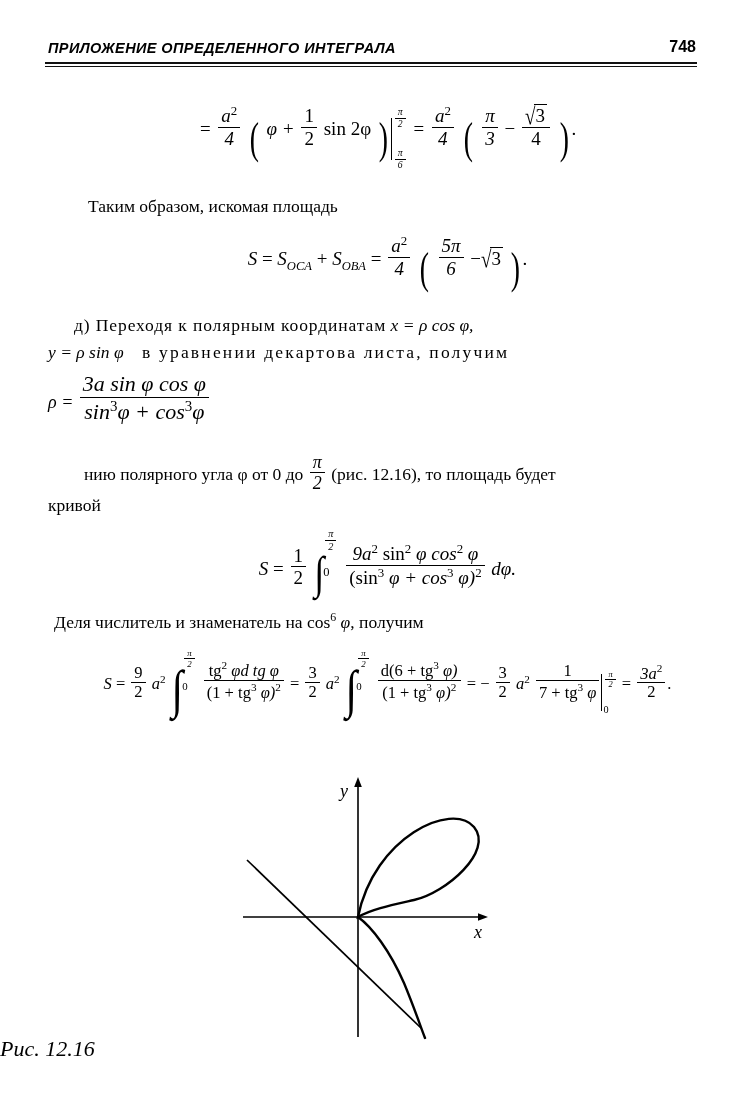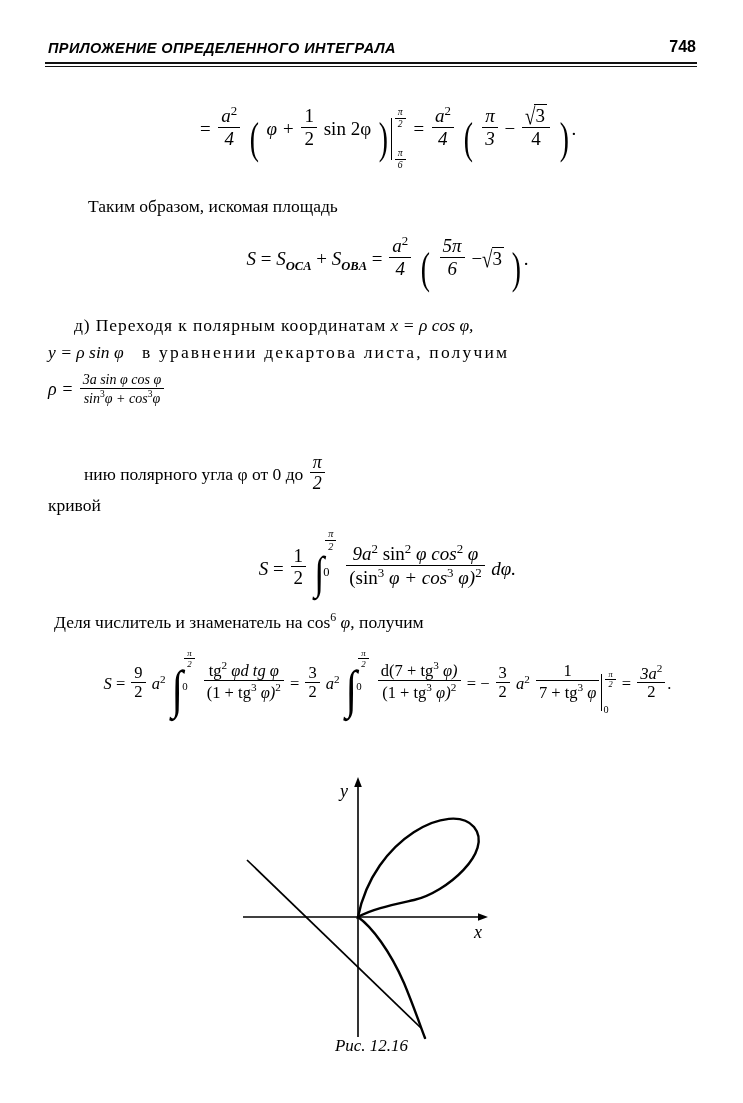--- a/index.html
+++ b/index.html
@@ -84,21 +84,21 @@
     text-align: center;
     line-height: 1.12;
     margin: 0 2px;
   }
   .frac > .num { display: block; padding: 0 3px; }
   .frac > .den { display: block; border-top: 1.1px solid #000; padding: 0 3px; }
   .frac.small { font-size: 0.82em; }
 
   .sup { font-size: 0.68em; vertical-align: super; font-style: italic; }
   .sup.up { font-style: normal; }
-  .sub { font-size: 0.66em; vertical-align: sub; font-style: italic; font-weight: bold; }
+  .sub { font-size: 0.66em; vertical-align: sub; font-style: italic; }
 
   .paren-big {
     display: inline-block;
     font-size: 2.35em;
     font-style: normal;
     vertical-align: -0.40em;
     transform: scaleX(0.62);
     font-family: "Liberation Serif", serif;
   }
   .sqrt {
@@ -163,22 +163,21 @@
     left: 0;
     top: 775px;
     width: 743px;
     height: 290px;
   }
   .fig-caption {
     position: absolute;
     left: 0;
     top: 1036px;
     width: 743px;
-    text-align: center;
-    font-size: 17px;
+    font-size: 22px;
     font-style: italic;
   }
 </style>
 </head>
 <body>
 
 <div class="page">
 
   <div class="header">
     <div class="header-title">ПРИЛОЖЕНИЕ ОПРЕДЕЛЕННОГО ИНТЕГРАЛА</div>
@@ -250,36 +249,37 @@
     <span class="m">y = ρ sin φ</span>
     <span style="letter-spacing:2.2px; margin-left:14px;">в уравнении декартова листа, получим</span>
   </div>
   <div class="para" style="left:48px; top:312px; width:648px; text-align:justify;">
     <span class="ind"></span><span style="letter-spacing:0.9px;">д) Переходя к полярным координатам</span>
     <span class="m">x = ρ cos φ,</span>
   </div>
 
   <div class="para" style="left:48px; top:372px; width:648px;">
     <span class="m" style="font-size:18px;">ρ =</span>
-    <span class="m" style="font-size:14px;">
+    <span class="m" style="font-size:22px;">
       <span class="frac">
         <span class="num">3a sin φ cos φ</span>
         <span class="den"><span>sin</span><span class="sup up">3</span><span>φ + cos</span><span class="sup up">3</span><span>φ</span></span>
       </span>
     </span>
   </div>
 
   <div class="para" style="left:48px; top:452px; width:648px;margin-left:36px;">
     <span>нию полярного угла φ  от 0 до</span>
     <span class="m" style="font-size:18px;">
       <span class="frac">
         <span class="num">π</span>
         <span class="den">2</span>
       </span>
     </span>
+    <span>(рис. 12.16), то площадь будет</span>
   </div>
   <div class="para" style="left:48px; top:492px; width:648px;">
     <span>кривой</span>
   </div>
 
   <div class="centered-eq" style="top:528px;">
     <span class="m" style="font-size:19px;">
       <span>S</span>
       <span class="up">=</span>
       <span class="frac">
@@ -309,21 +309,21 @@
       <span class="intsign tall">∫</span><span class="limits"><span class="top"><span class="frac small"><span class="num">π</span><span class="den">2</span></span></span><span class="bot up">0</span></span>
       <span class="frac">
         <span class="num"><span class="up">tg</span><span class="sup up">2</span> <span>φd tg φ</span></span>
         <span class="den"><span class="up">(1 + tg</span><span class="sup up">3</span> <span>φ)</span><span class="sup up">2</span></span>
       </span>
       <span class="up">=</span>
       <span class="frac"><span class="num up">3</span><span class="den up">2</span></span>
       <span>a</span><span class="sup up">2</span>
       <span class="intsign tall">∫</span><span class="limits"><span class="top"><span class="frac small"><span class="num">π</span><span class="den">2</span></span></span><span class="bot up">0</span></span>
       <span class="frac">
-        <span class="num"><span class="up">d(7 + tg</span><span class="sup up">3</span> <span>φ)</span></span>
+        <span class="num"><span class="up">d(6 + tg</span><span class="sup up">3</span> <span>φ)</span></span>
         <span class="den"><span class="up">(1 + tg</span><span class="sup up">3</span> <span>φ)</span><span class="sup up">2</span></span>
       </span>
       <span class="up">= −</span>
       <span class="frac"><span class="num up">3</span><span class="den up">2</span></span>
       <span>a</span><span class="sup up">2</span>
       <span class="frac">
         <span class="num up">1</span>
         <span class="den"><span class="up">7 + tg</span><span class="sup up">3</span> <span>φ</span></span>
       </span><span class="evalbar"><span class="bar"></span><span class="lims"><span class="t"><span class="frac small"><span class="num">π</span><span class="den">2</span></span></span><span class="b up">0</span></span></span>
       <span class="up">=</span>

